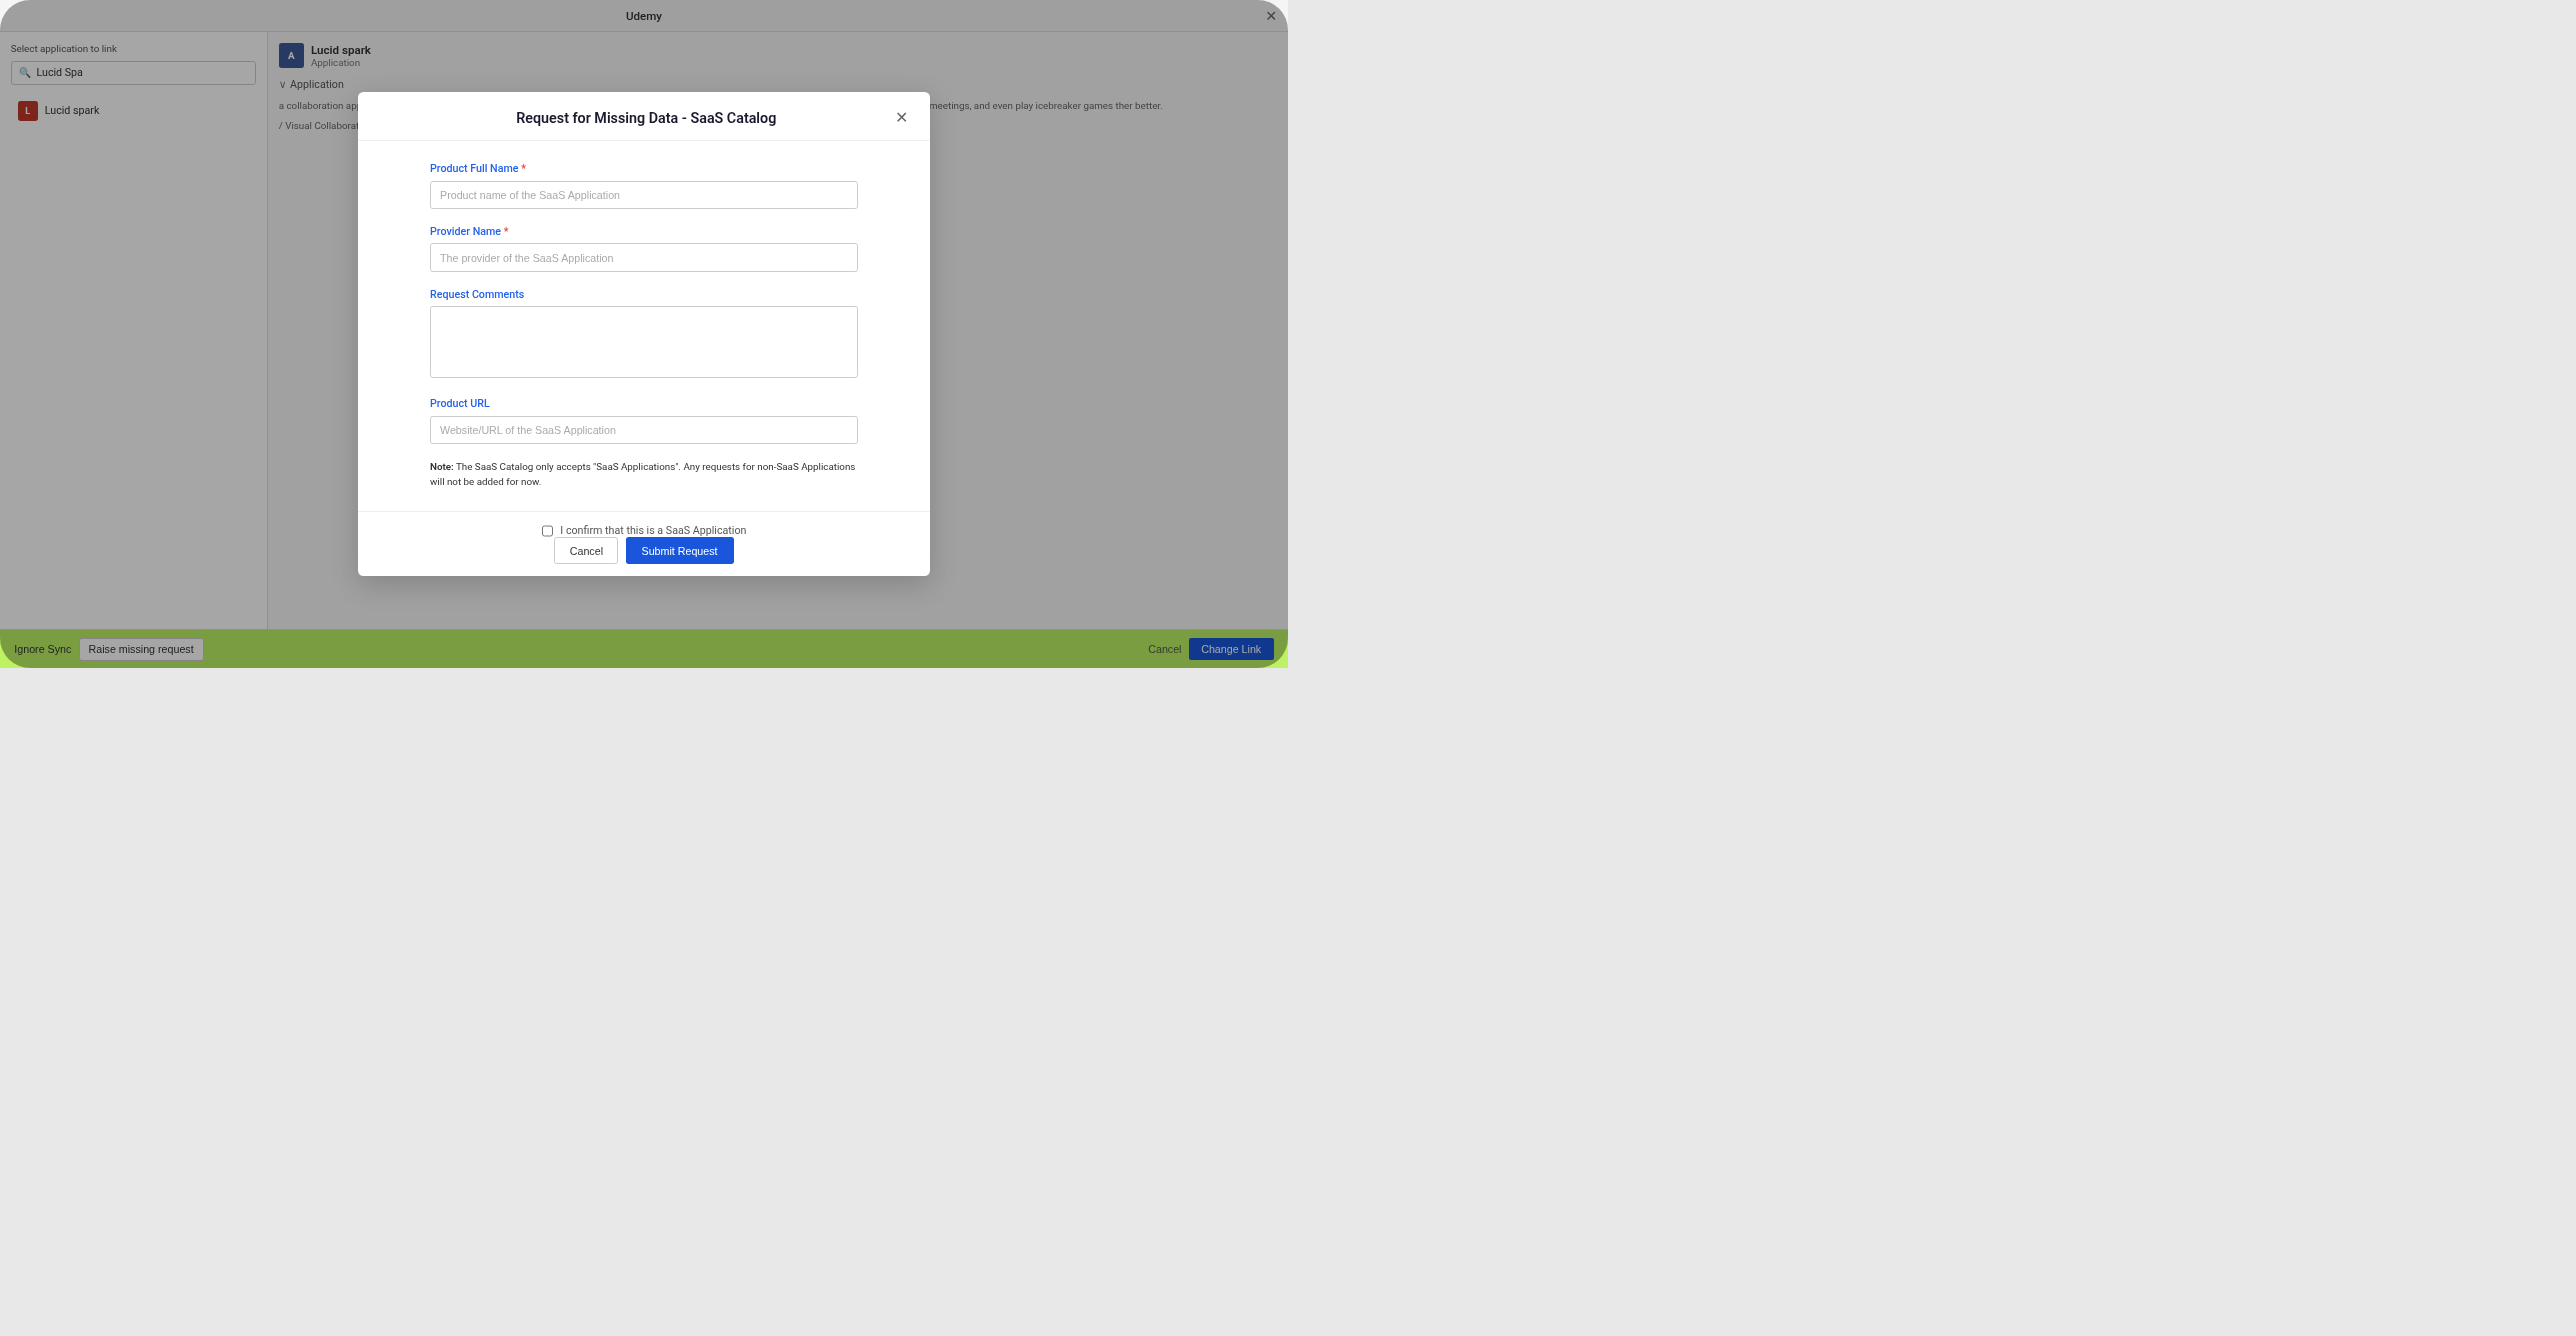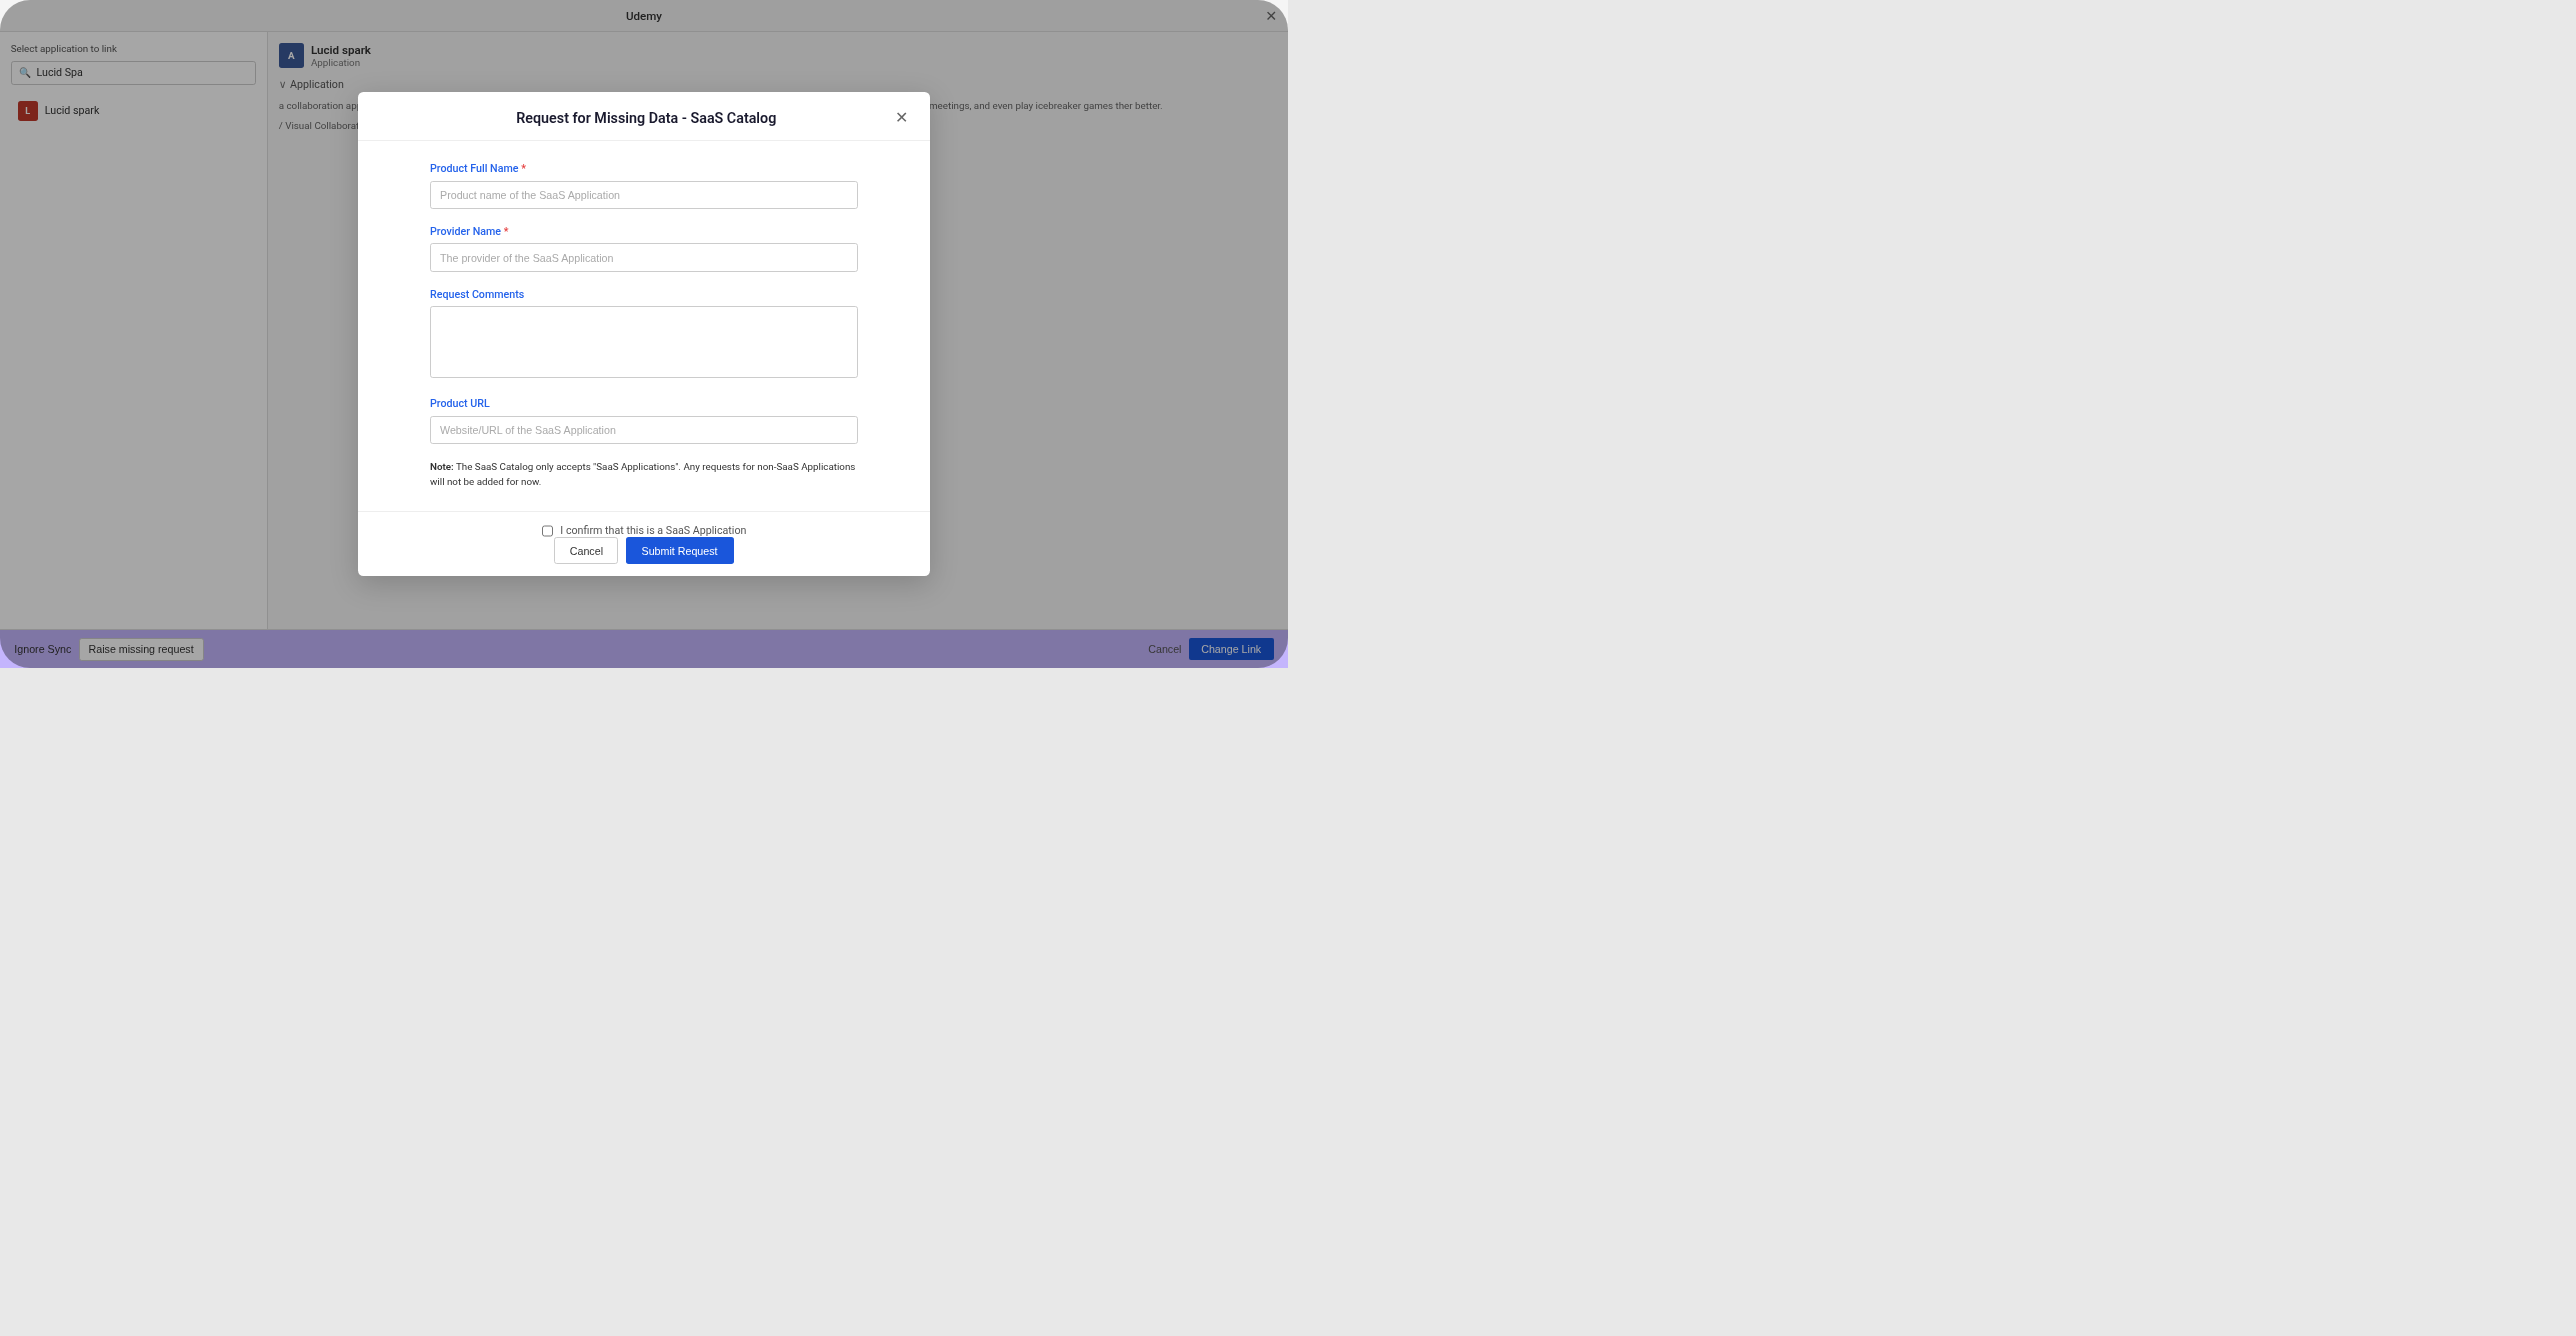--- a/index.html
+++ b/index.html
@@ -175,21 +175,21 @@
 
     .right-category {
       font-size: 9.8px;
       color: #666;
       margin-top: 7.2px;
     }
 
     
     .bottom-bar {
       height: 39px;
-      background: #c4b5fd;
+      background: #bef264;
       border-top: 0.9px solid #ddd;
       display: flex;
       align-items: center;
       justify-content: space-between;
       padding: 0 14.3px;
     }
 
     .bottom-left {
       display: flex;
       align-items: center;

